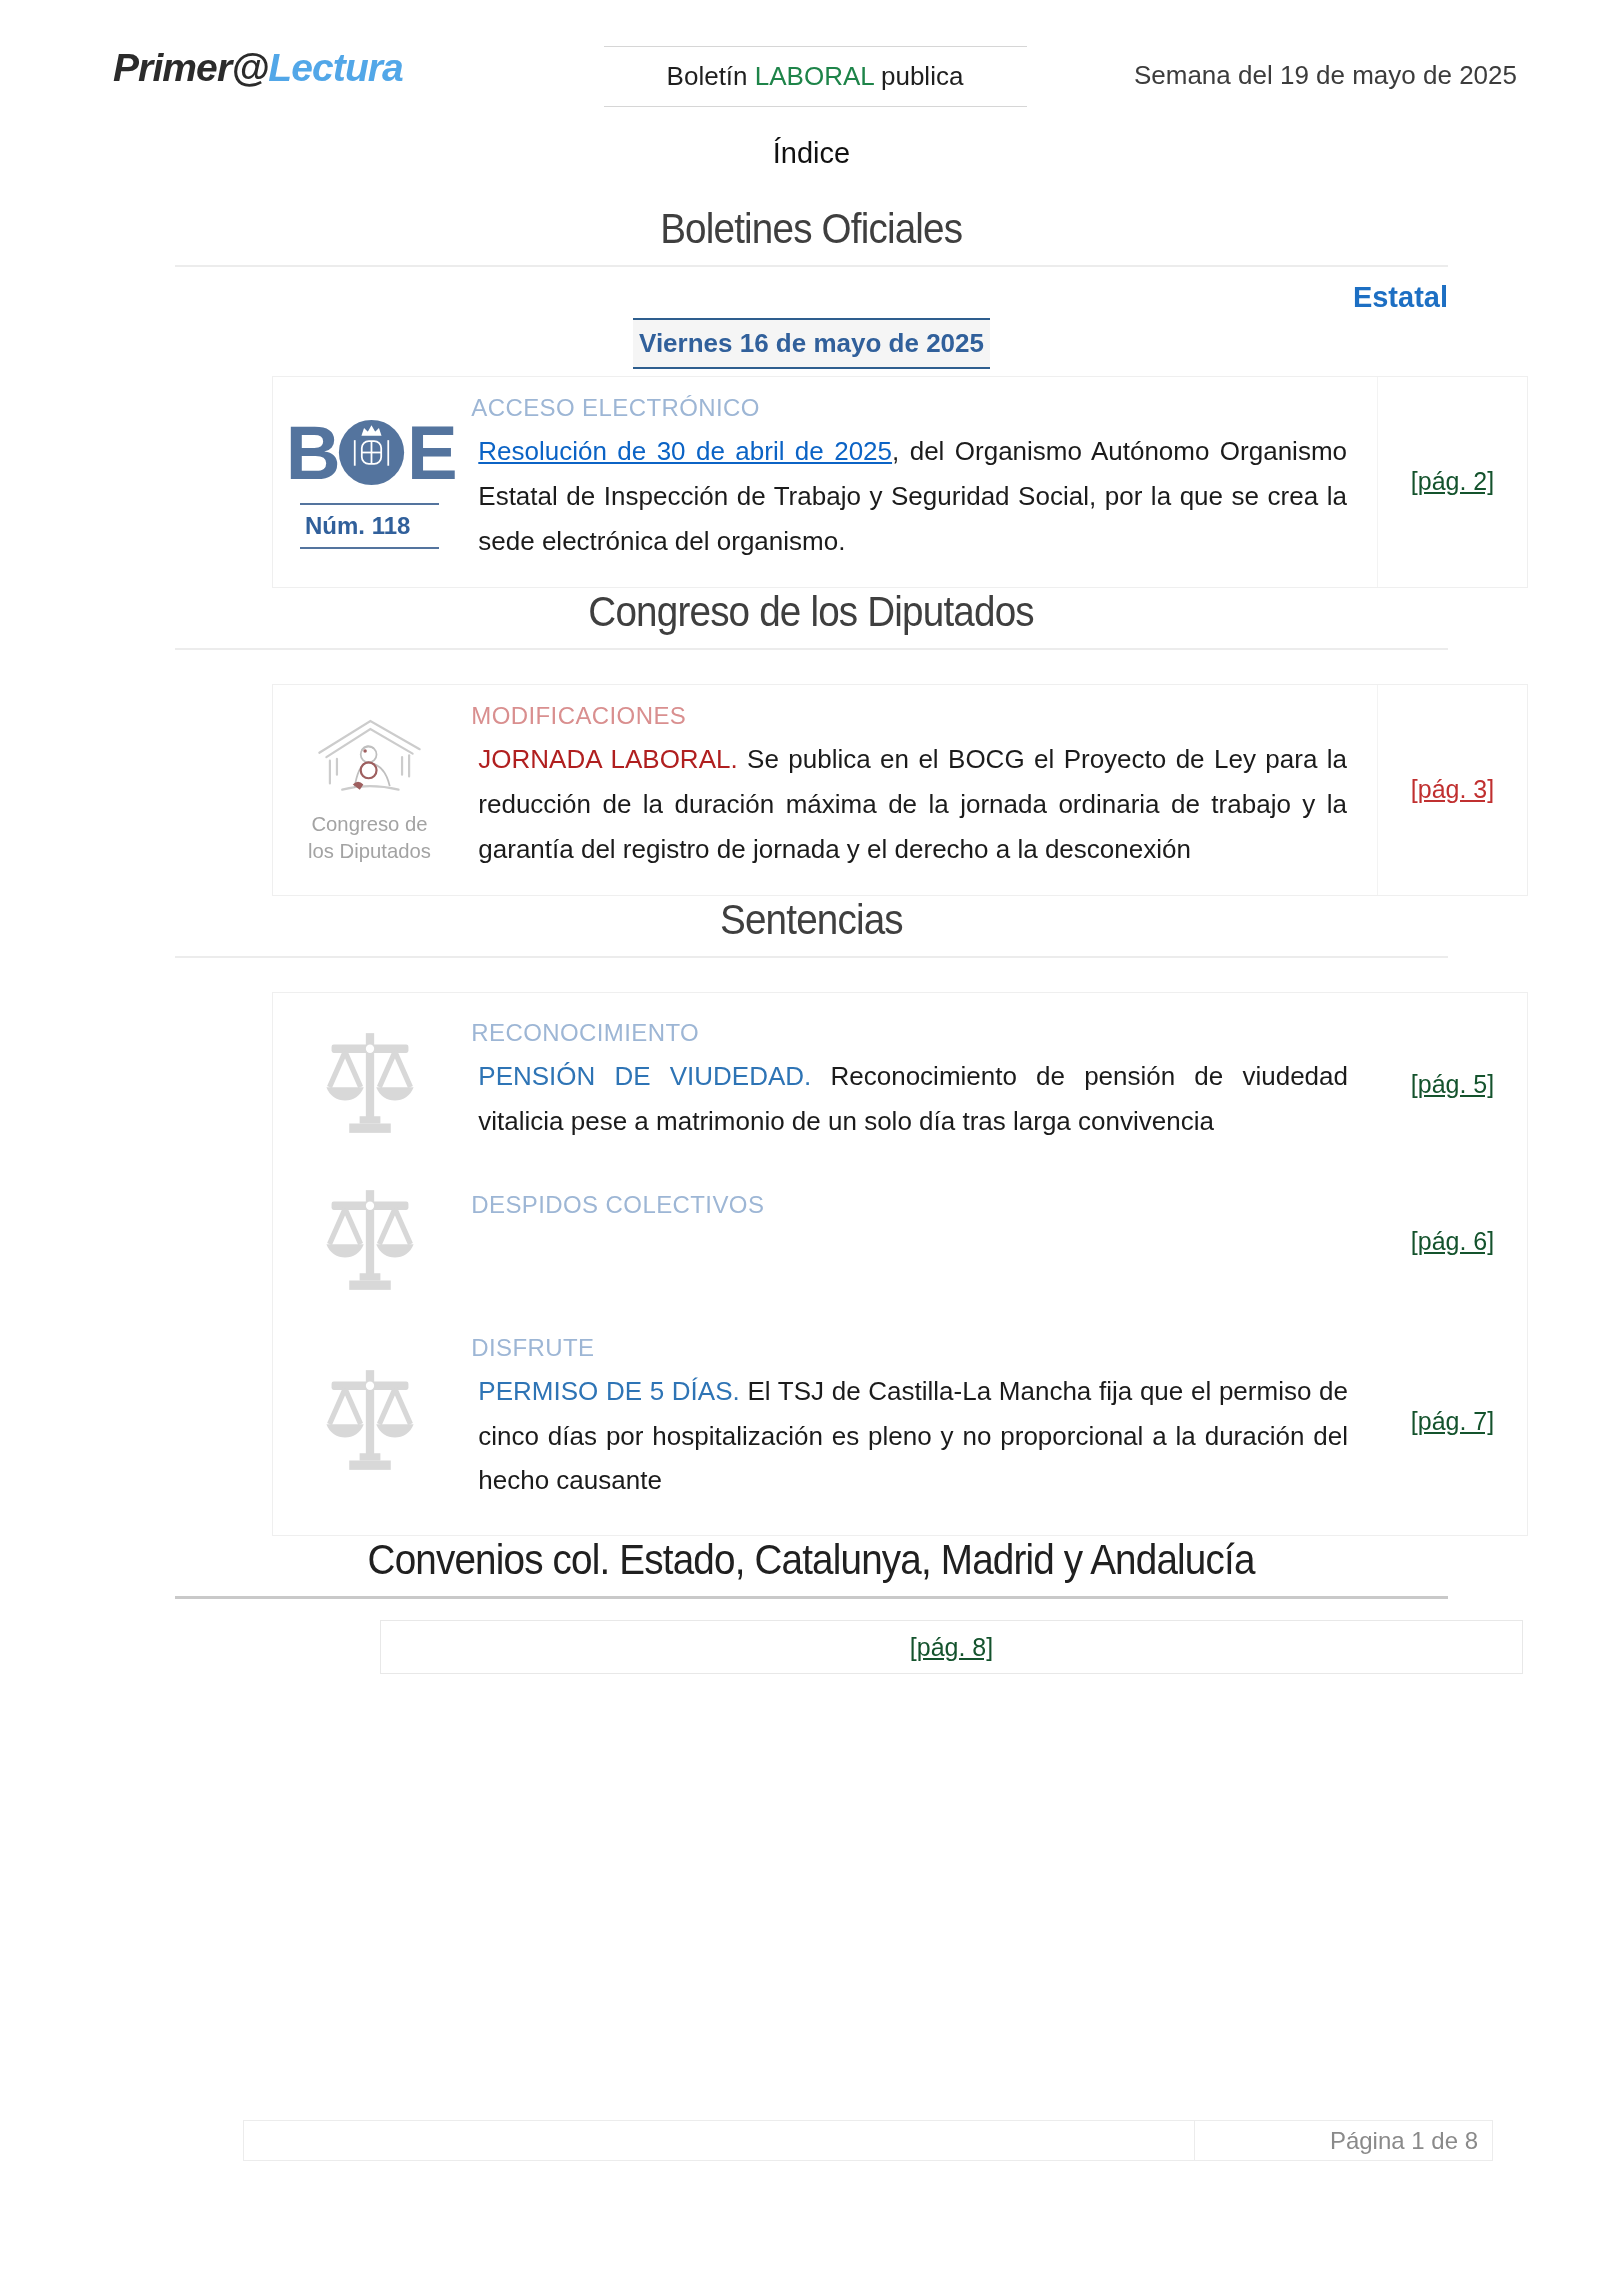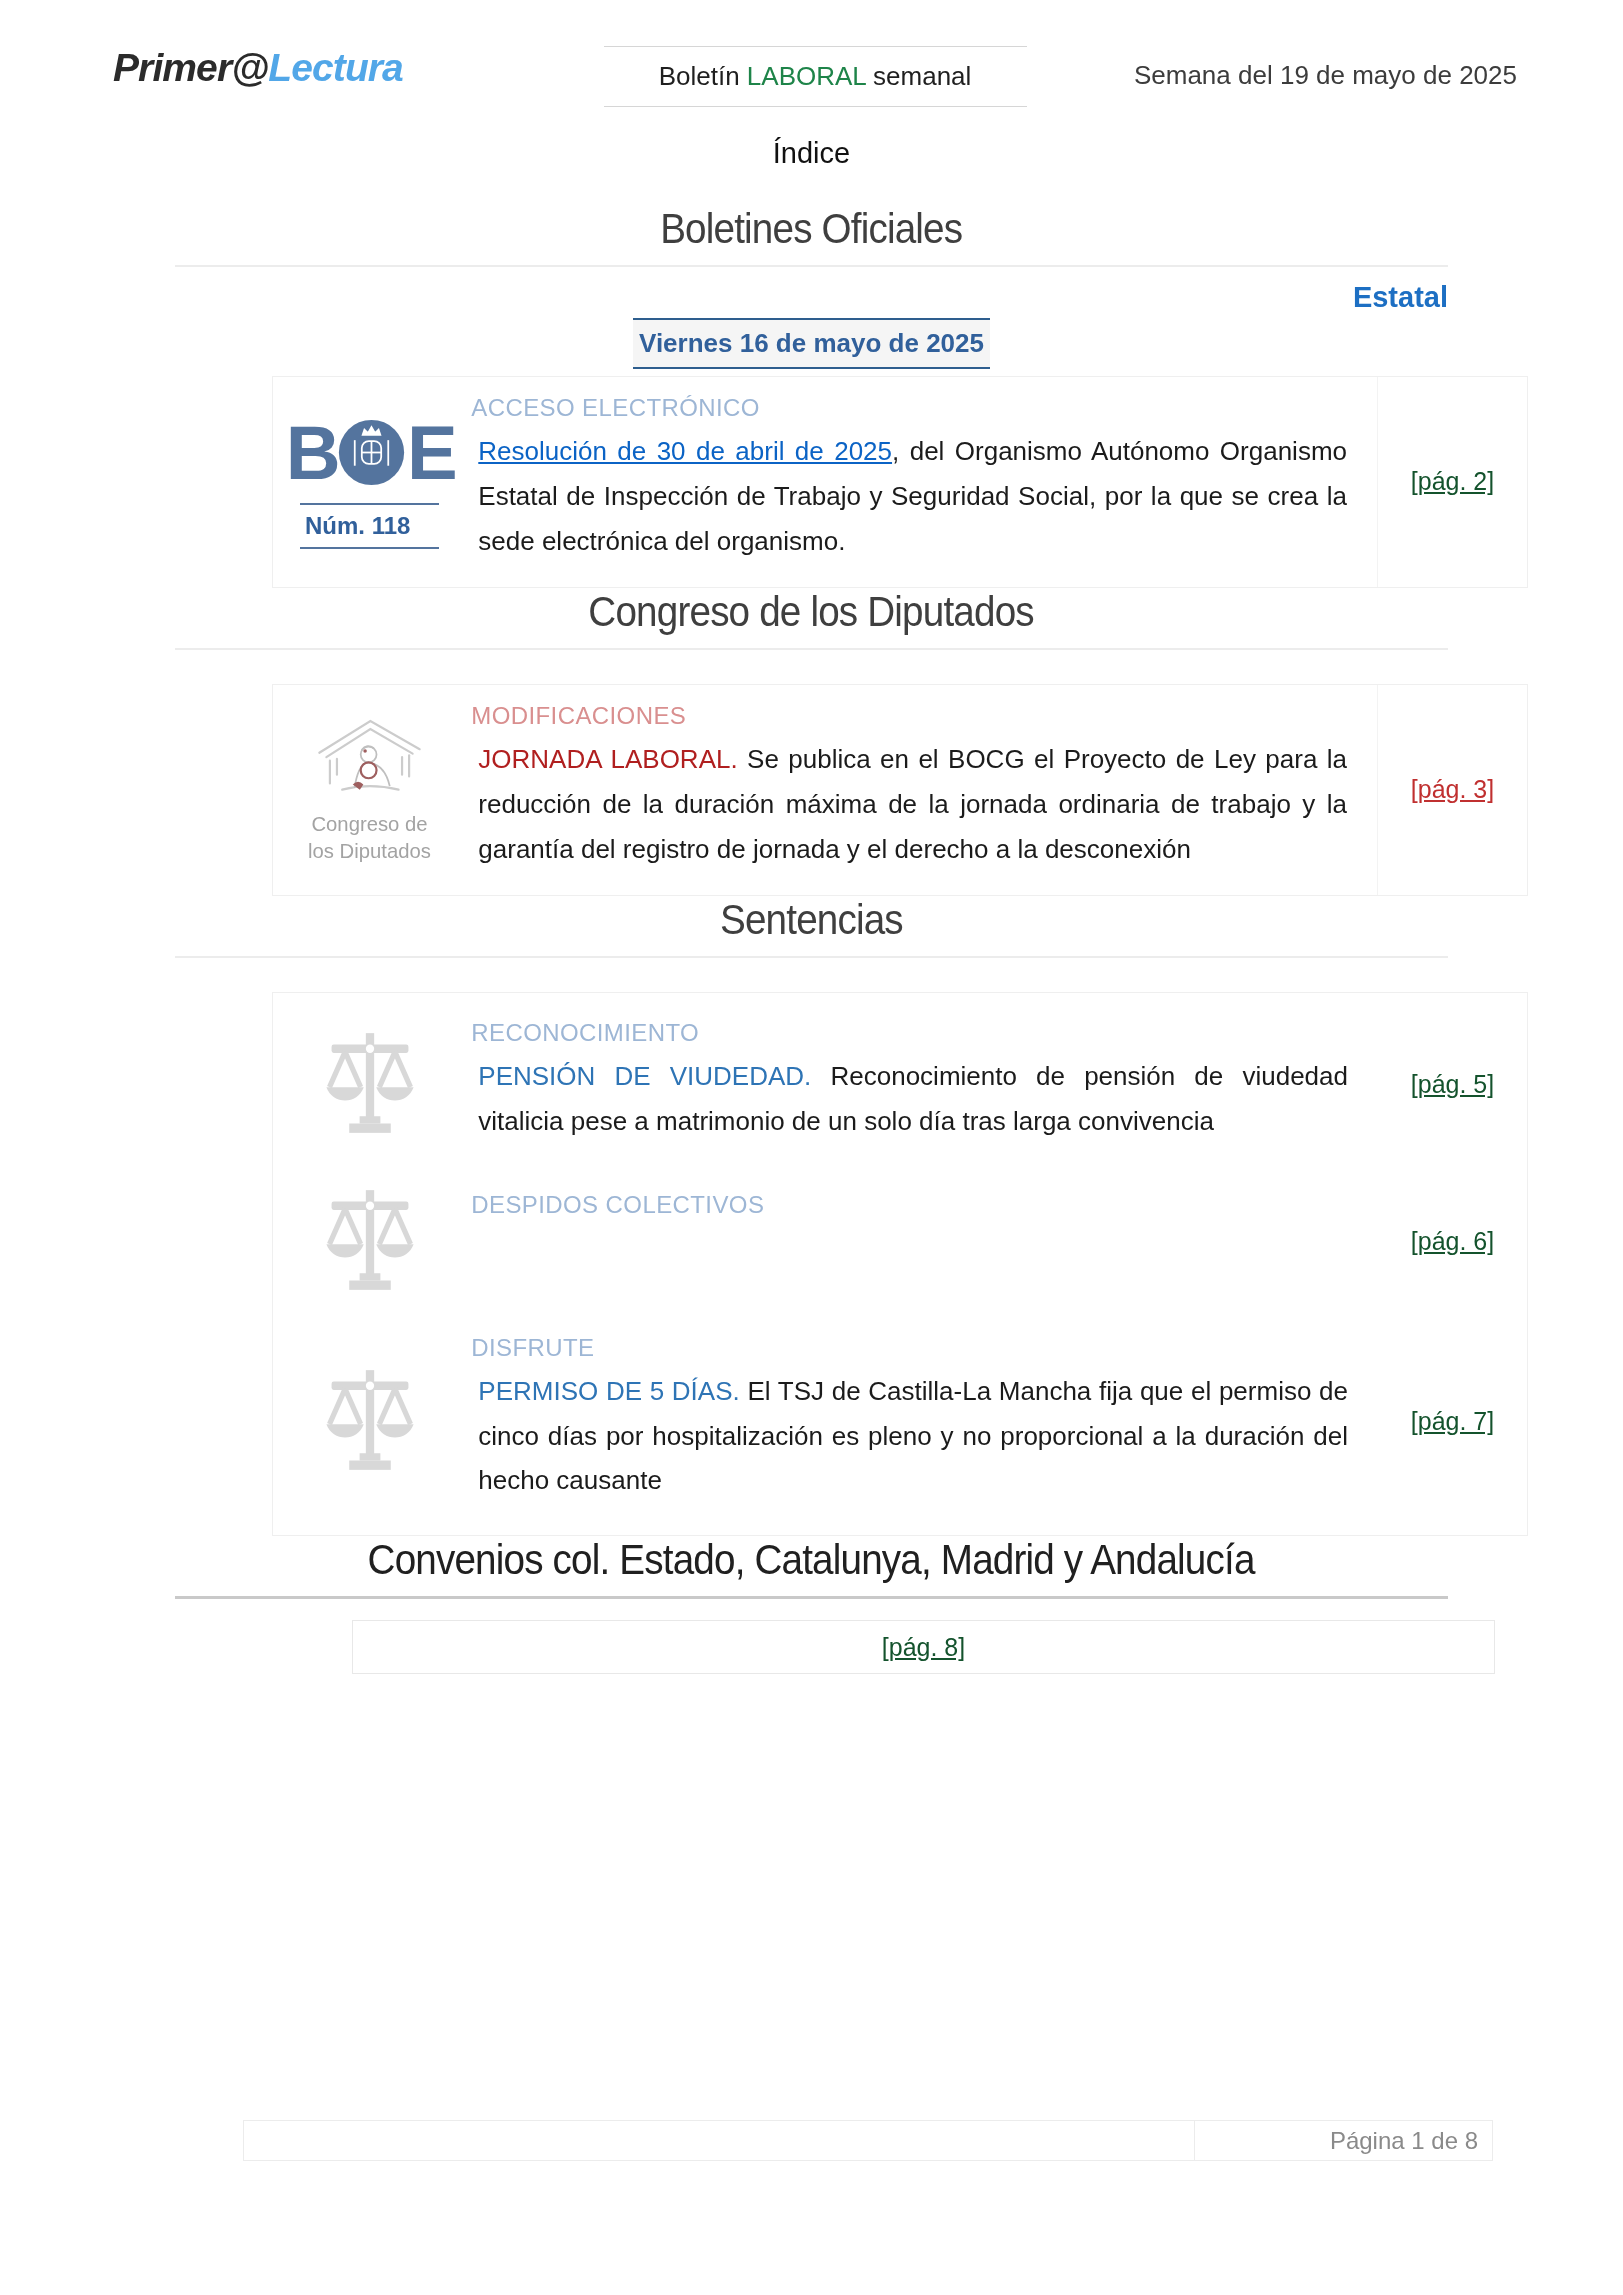--- a/index.html
+++ b/index.html
@@ -54,21 +54,21 @@
   
   .congreso{display:flex;flex-direction:column;align-items:center;}
   .congreso-caption{margin-top:5.3px;font-size:20.3px;color:#a3a3a3;text-align:center;line-height:1.35;}
 
   
   .s-entry{display:flex;align-items:stretch;}
   .s-entry + .s-entry{margin-top:7px;}
   .s-entry .card-page{border-left:none;}
 
   
-  .pg8-box{width:1141px;margin-left:80px;border:0.9px solid #e8e8e8;text-align:center;padding:11.5px 0;margin-top:21px;}
+  .pg8-box{width:1141px;margin-left:108px;border:0.9px solid #e8e8e8;text-align:center;padding:11.5px 0;margin-top:21px;}
 
   
   .footer{position:absolute;left:243px;bottom:134px;width:1248px;height:39px;border:0.9px solid #ececec;display:flex;}
   .footer .f-left{flex:1;border-right:0.9px solid #ececec;}
   .footer .f-right{width:283px;display:flex;align-items:center;justify-content:flex-end;padding-right:14px;font-size:24px;color:#8a8a8a;}
 
   
   .mt-boe{margin-top:7px;}
   .mt-congreso-h{margin-top:95px;}
   .mt-card{margin-top:34px;}
@@ -77,21 +77,21 @@
 </style>
 </head>
 <body>
 
 <div class="page">
 
   <div class="hdr">
     <div class="hdr-left">
       <div class="brand"><span class="p1">Primer@</span><span class="p2">Lectura</span></div>
     </div>
-    <div class="hdr-center"><span>Boletín </span><span class="green">LABORAL</span><span> semanal</span></div>
+    <div class="hdr-center"><span>Boletín </span><span class="green">LABORAL</span><span> publica</span></div>
     <div class="hdr-right">Semana del 19 de mayo de 2025</div>
   </div>
 
   <div class="content">
 
     <div class="index-title">Índice</div>
 
     <h2 class="sec" style="margin-top:35px;"><span class="sq">Boletines Oficiales</span></h2>
     <div class="rule"></div>
 

